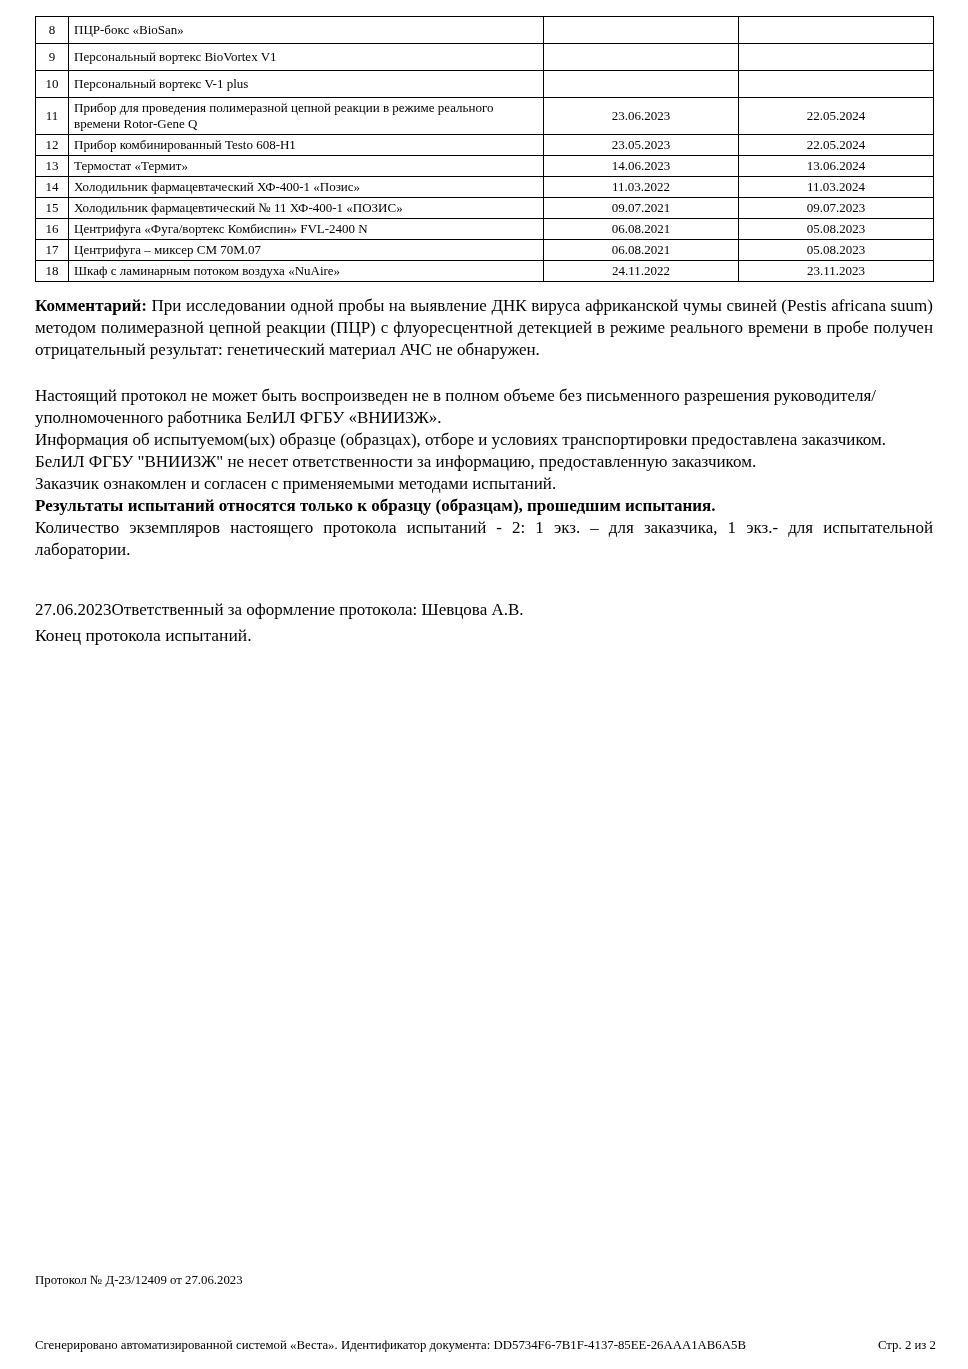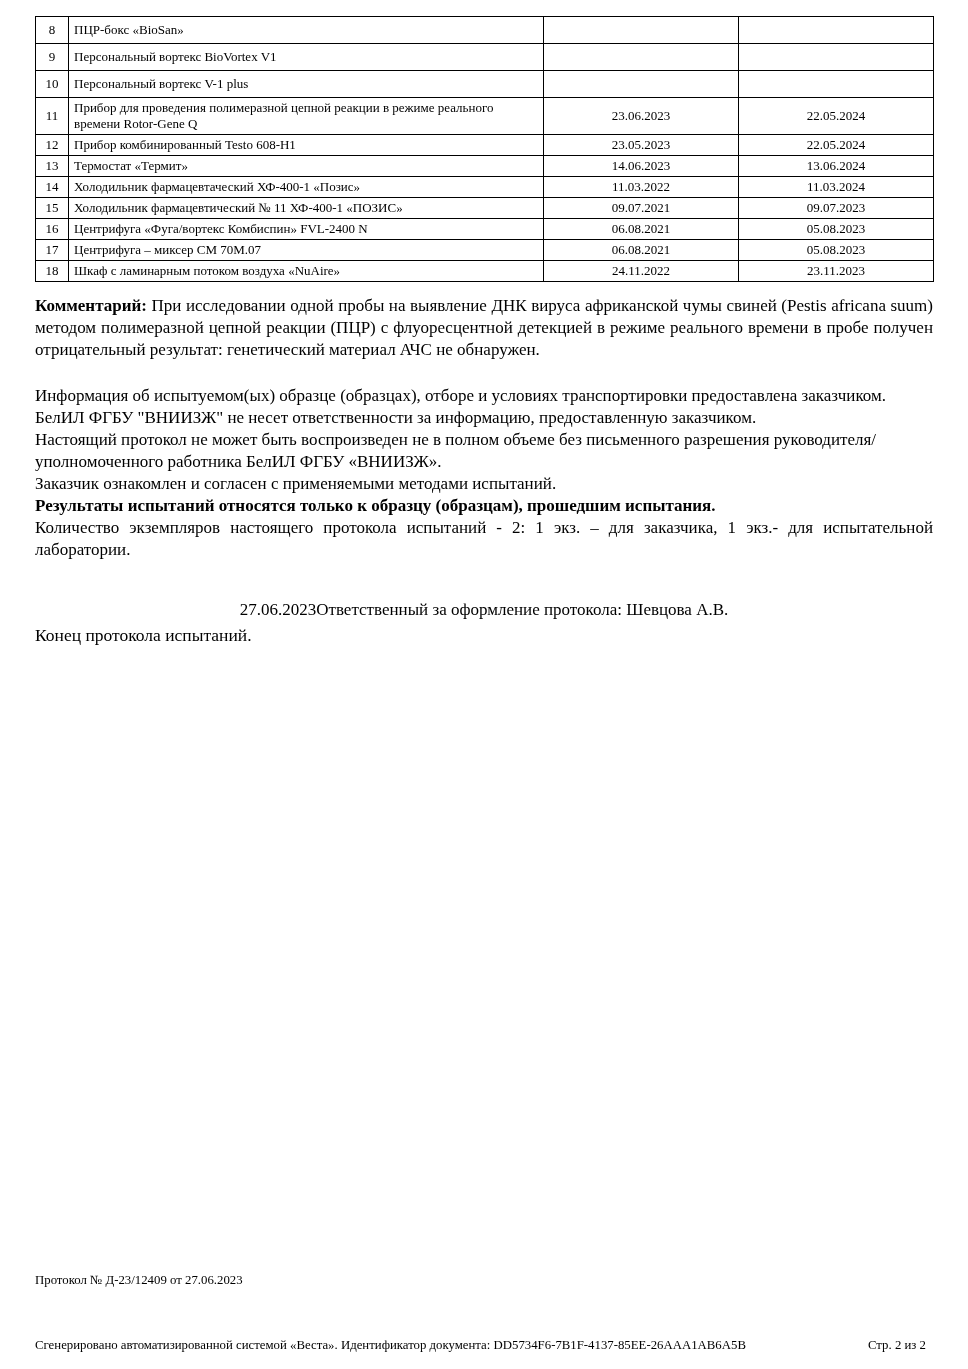--- a/index.html
+++ b/index.html
@@ -55,34 +55,34 @@
     font-size: 17px;
     line-height: 22px;
   }
   .notes p { margin: 0; }
   .notes p.just { text-align: justify; }
   .notes p.bold { font-weight: bold; }
 
   .closing-row {
     margin-top: 38px;
     display: flex;
-    justify-content: center;
+    justify-content: flex-start;
     font-size: 17px;
     line-height: 22px;
   }
   .end-line {
     margin: 2px 0 15px 0;
     font-size: 17.5px;
     line-height: 24px;
   }
 
   .footer {
     position: absolute;
     left: 35px;
-    right: 42px;
+    right: 32px;
     bottom: 13px;
     font-size: 12.8px;
     line-height: 21px;
   }
   .footer-row {
     display: flex;
     justify-content: space-between;
     margin-top: 44px;
   }
 </style>
@@ -166,22 +166,22 @@
             <td class="c-date">24.11.2022</td>
             <td class="c-date">23.11.2023</td>
           </tr>
         </tbody>
     </table>
 
     <p class="comment"><b>Комментарий:</b> <span>При исследовании одной пробы на выявление ДНК вируса африканской чумы свиней (Pestis africana suum) методом полимеразной цепной реакции (ПЦР) с флуоресцентной детекцией в режиме реального времени в пробе получен отрицательный результат: генетический материал АЧС не обнаружен.</span></p>
 
     <div class="notes">
       <div>
+          <p class="">Настоящий протокол не может быть воспроизведен не в полном объеме без письменного разрешения руководителя/уполномоченного работника БелИЛ ФГБУ «ВНИИЗЖ».</p>
           <p class="">Информация об испытуемом(ых) образце (образцах), отборе и условиях транспортировки предоставлена заказчиком. БелИЛ ФГБУ "ВНИИЗЖ" не несет ответственности за информацию, предоставленную заказчиком.</p>
-          <p class="">Настоящий протокол не может быть воспроизведен не в полном объеме без письменного разрешения руководителя/уполномоченного работника БелИЛ ФГБУ «ВНИИЗЖ».</p>
           <p class="">Заказчик ознакомлен и согласен с применяемыми методами испытаний.</p>
           <p class=" bold">Результаты испытаний относятся только к образцу (образцам), прошедшим испытания.</p>
           <p class="just">Количество экземпляров настоящего протокола испытаний - 2: 1 экз. – для заказчика, 1 экз.- для испытательной лаборатории.</p>
         </div>
     </div>
 
     <div class="closing-row">
       <span>27.06.2023</span>
       <span>Ответственный за оформление протокола: Шевцова А.В.</span>
     </div>

